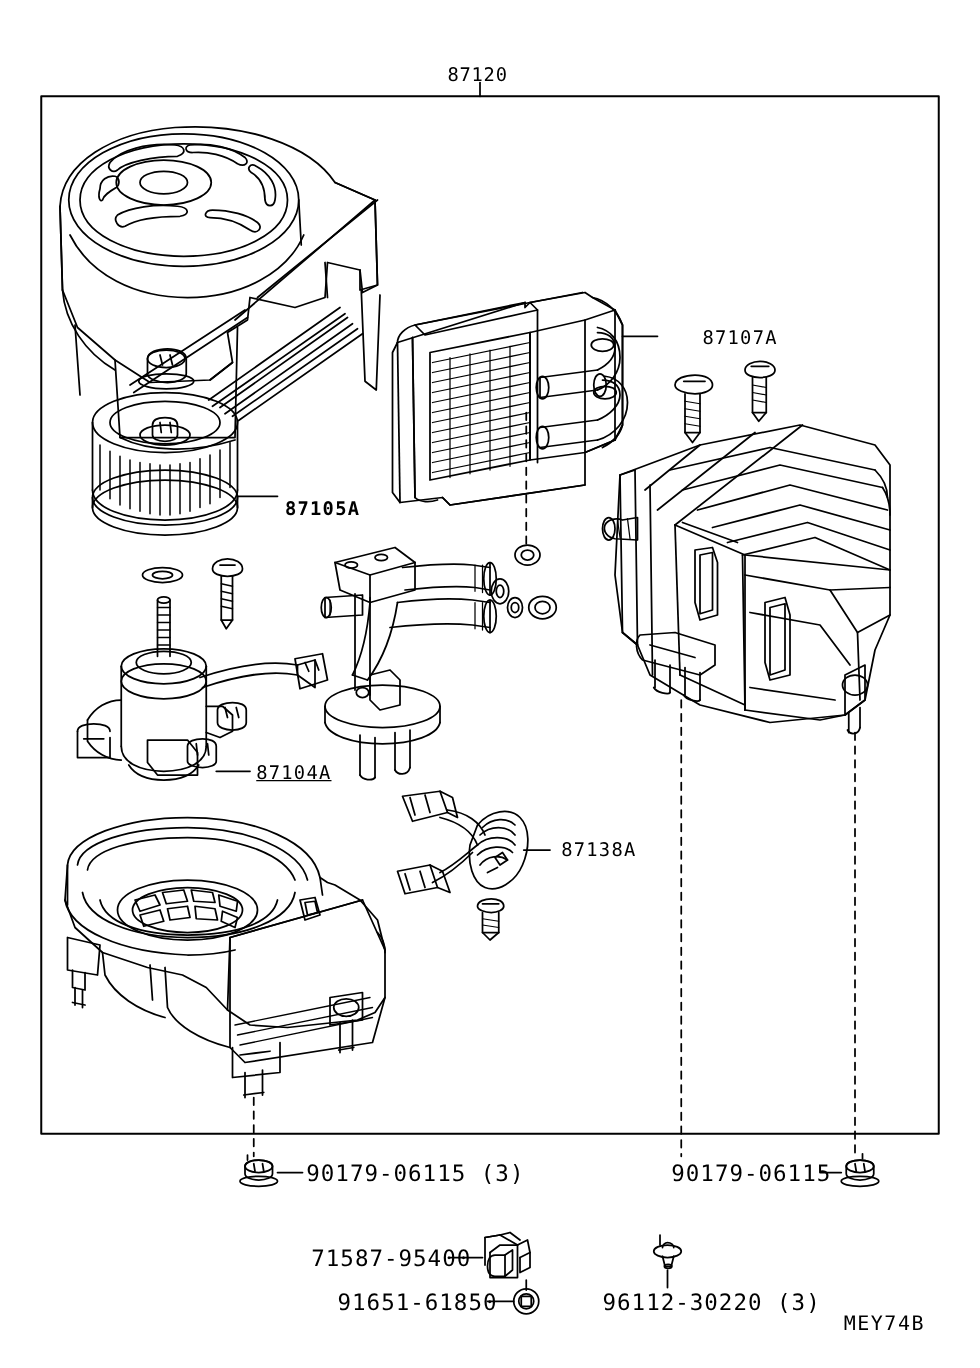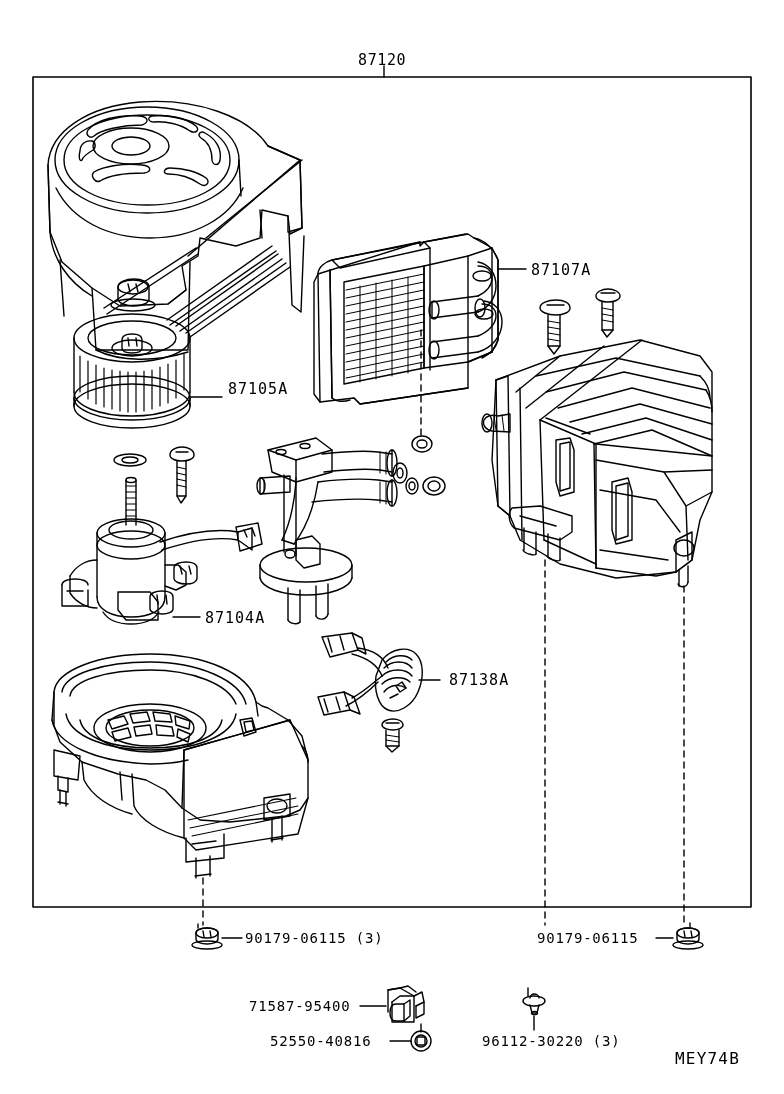--- a/index.html
+++ b/index.html
@@ -43,21 +43,21 @@
     line-height: 1;
   }
   .lbl-top {
     font-size: 15px;
   }
   .lbl-code {
     font-size: 15px;
     letter-spacing: 1px;
   }
   .lbl-foot {
-    font-size: 14px;
+    font-size: 18px;
     letter-spacing: 0.8px;
   }
   .lbl-sheet {
     font-size: 16px;
     letter-spacing: 1.2px;
   }
 </style>
 </head>
 <body>
 
@@ -581,33 +581,33 @@
         <path d="M530 985 L532 993 L537 993 L539 985"></path>
         <ellipse cx="534.5" cy="993" rx="3" ry="1.6"></ellipse>
         <line x1="534" y1="996" x2="534" y2="1010"></line>
       </g>
 
     </g>
   </svg>
 
   <div class="lbl lbl-top" style="left:358px; top:33px;">87120</div>
 
-  <div class="lbl lbl-code" style="left:531px; top:243px;">87107A</div>
-
-  <div class="lbl lbl-code" style="left:228px; top:362px;">87105A</div>
-
-  <div class="lbl lbl-code" style="left:205px; top:591px;">87104A</div>
+  <div class="lbl lbl-code" style="left:562px; top:243px;">87107A</div>
+
+  <div class="lbl lbl-code" style="left:228px; top:380px;font-weight:bold;">87105A</div>
+
+  <div class="lbl lbl-code" style="left:205px; top:591px;text-decoration:underline;">87104A</div>
 
   <div class="lbl lbl-code" style="left:449px; top:653px;">87138A</div>
 
   <div class="lbl lbl-foot" style="left:245px; top:911px;">90179-06115 (3)</div>
 
   <div class="lbl lbl-foot" style="left:537px; top:911px;text-align:center;">90179-06115</div>
 
   <div class="lbl lbl-foot" style="left:249px; top:979px;">71587-95400</div>
 
-  <div class="lbl lbl-foot" style="left:270px; top:1014px;">52550-40816</div>
+  <div class="lbl lbl-foot" style="left:270px; top:1014px;">91651-61850</div>
 
   <div class="lbl lbl-foot" style="left:482px; top:1014px;">96112-30220 (3)</div>
 
   <div class="lbl lbl-sheet" style="left:675px; top:1031px;">MEY74B</div>
 
 </div>
 
 </body></html>

